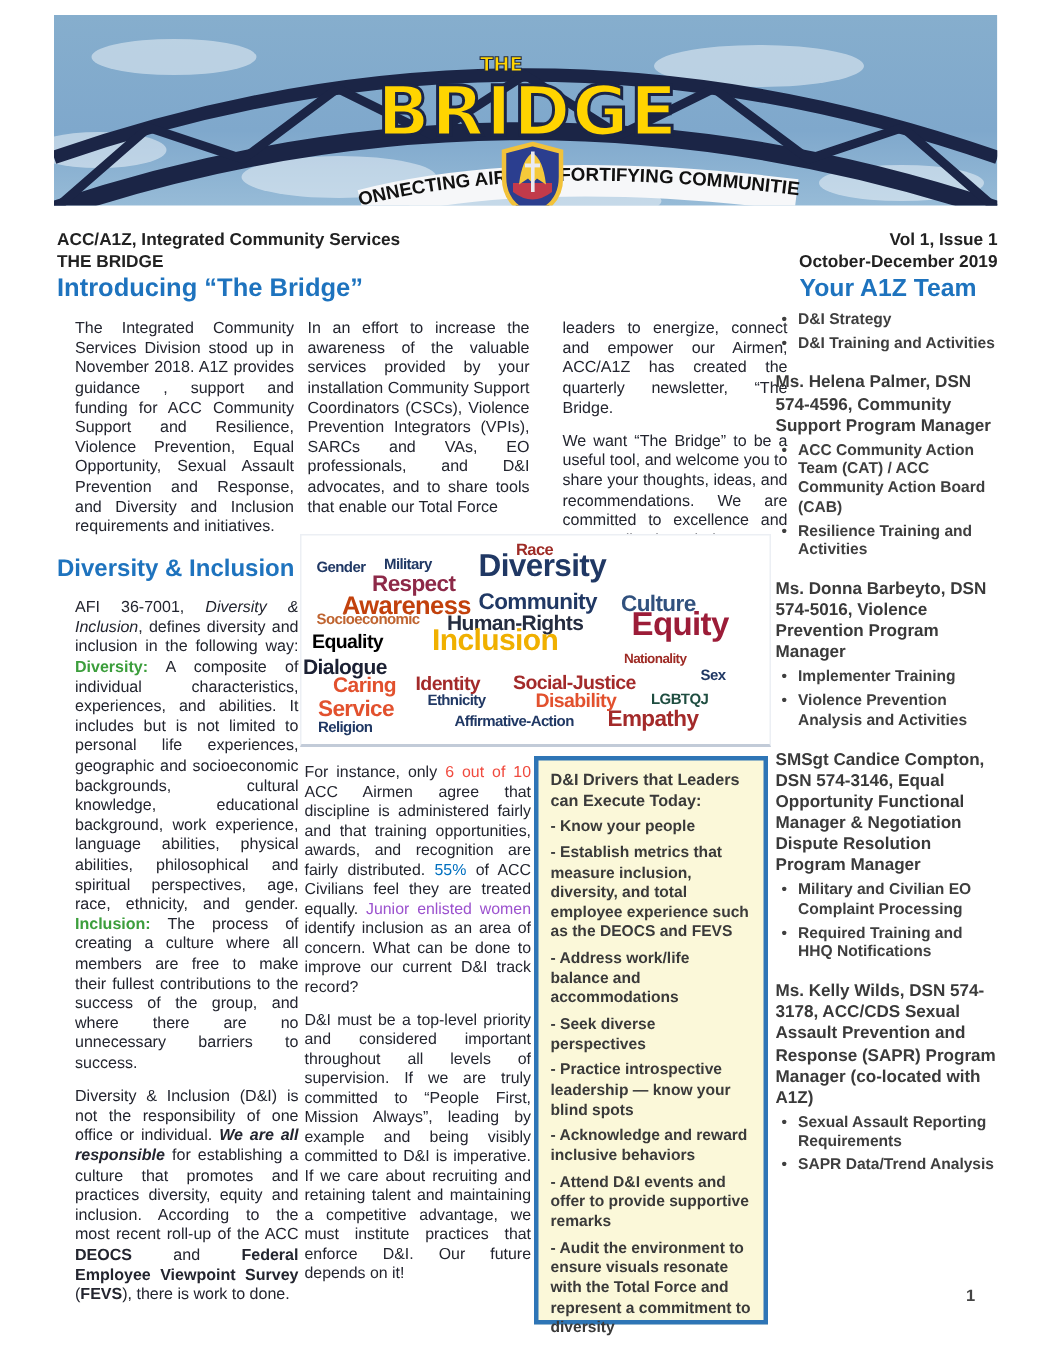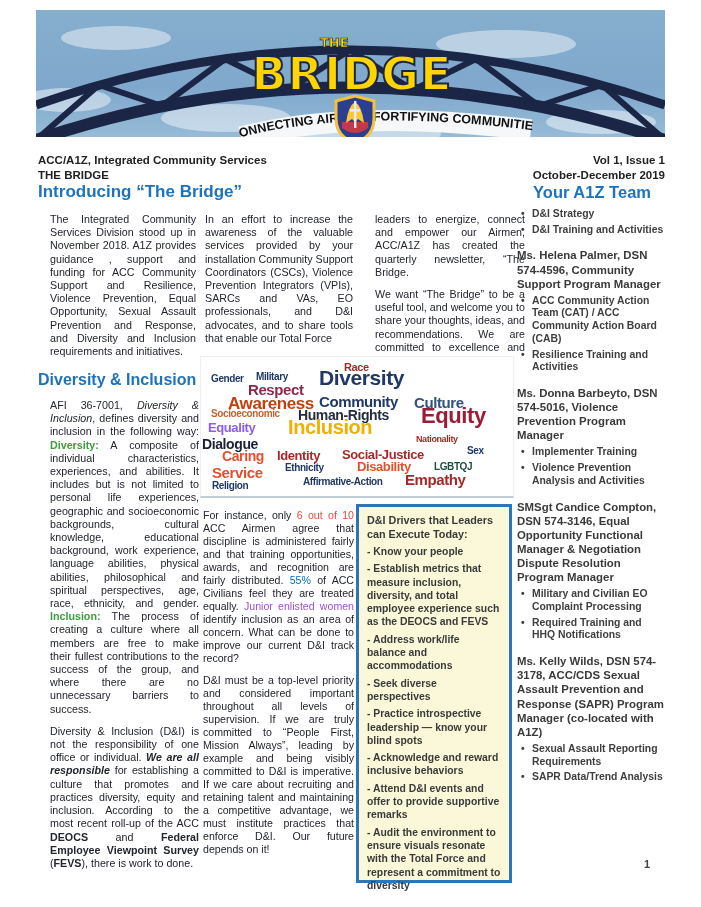--- a/index.html
+++ b/index.html
@@ -138,21 +138,21 @@
       <span style="left: 55px; top: 15px; font-size: 10px; color: rgb(32, 56, 100);">Military</span>
       <span style="left: 143px; top: 5px; font-size: 11px; color: rgb(158, 43, 37);">Race</span>
       <span style="left: 118px; top: 10px; font-size: 21px; color: rgb(32, 56, 100);">Diversity</span>
       <span style="left: 47px; top: 25px; font-size: 15px; color: rgb(141, 41, 72);">Respect</span>
       <span style="left: 27px; top: 38px; font-size: 17px; color: #c2410c;">Awareness</span>
       <span style="left: 118px; top: 37px; font-size: 15px; color: rgb(32, 56, 100);">Community</span>
       <span style="left: 213px; top: 38px; font-size: 15px; color: rgb(49, 81, 126);">Culture</span>
       <span style="left: 10px; top: 52px; font-size: 10px; color: rgb(191, 100, 48);">Socioeconomic</span>
       <span style="left: 97px; top: 51px; font-size: 14px; color: rgb(37, 44, 63);">Human-Rights</span>
       <span style="left: 220px; top: 48px; font-size: 22px; color: rgb(156, 28, 56);">Equity</span>
-      <span style="left: 7px; top: 64px; font-size: 13px; color: #8b5cf6;">Equality</span>
+      <span style="left: 7px; top: 64px; font-size: 13px; color: #000000;">Equality</span>
       <span style="left: 87px; top: 60px; font-size: 20px; color: rgb(240, 176, 0);">Inclusion</span>
       <span style="left: 215px; top: 78px; font-size: 9px; color: rgb(158, 43, 37);">Nationality</span>
       <span style="left: 1px; top: 80px; font-size: 14px; color: rgb(27, 32, 51);">Dialogue</span>
       <span style="left: 266px; top: 89px; font-size: 10px; color: rgb(32, 56, 100);">Sex</span>
       <span style="left: 21px; top: 92px; font-size: 14px; color: rgb(226, 81, 46);">Caring</span>
       <span style="left: 76px; top: 92px; font-size: 13px; color: rgb(163, 42, 42);">Identity</span>
       <span style="left: 141px; top: 91px; font-size: 13px; color: rgb(163, 42, 42);">Social-Justice</span>
       <span style="left: 84px; top: 106px; font-size: 10px; color: rgb(32, 56, 100);">Ethnicity</span>
       <span style="left: 156px; top: 103px; font-size: 13px; color: rgb(226, 81, 46);">Disability</span>
       <span style="left: 233px; top: 105px; font-size: 10px; color: rgb(30, 77, 64);">LGBTQJ</span>

